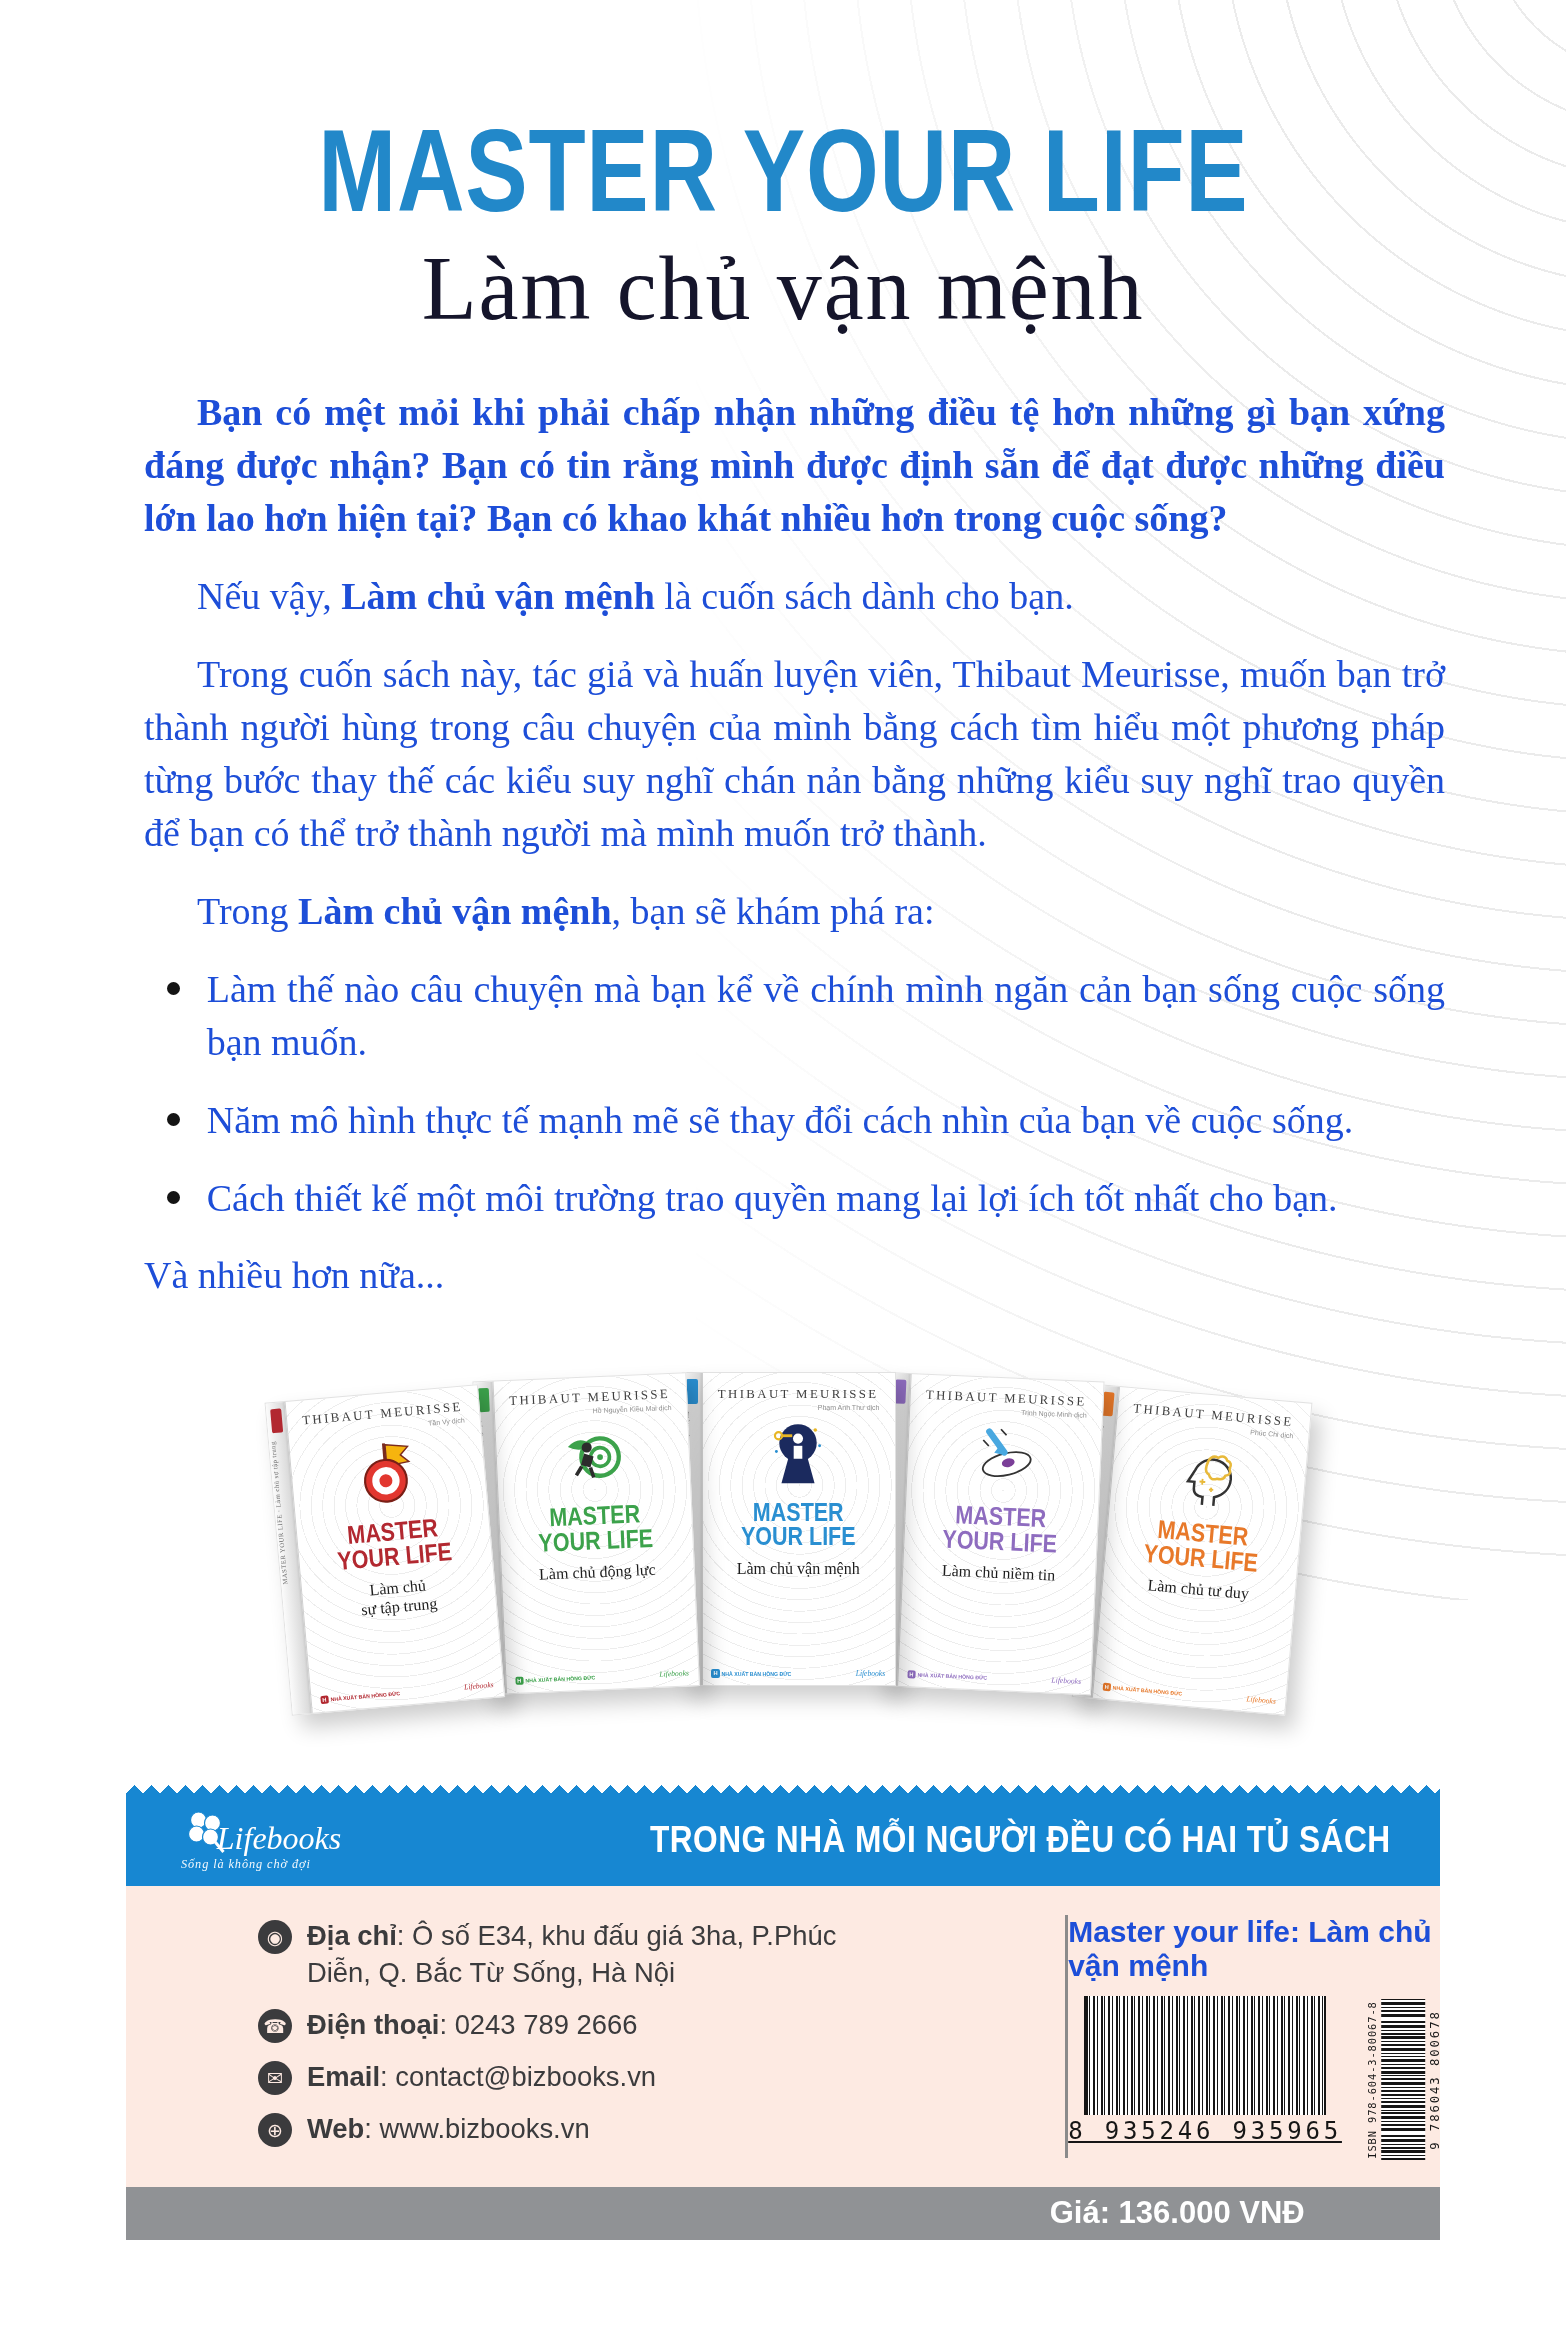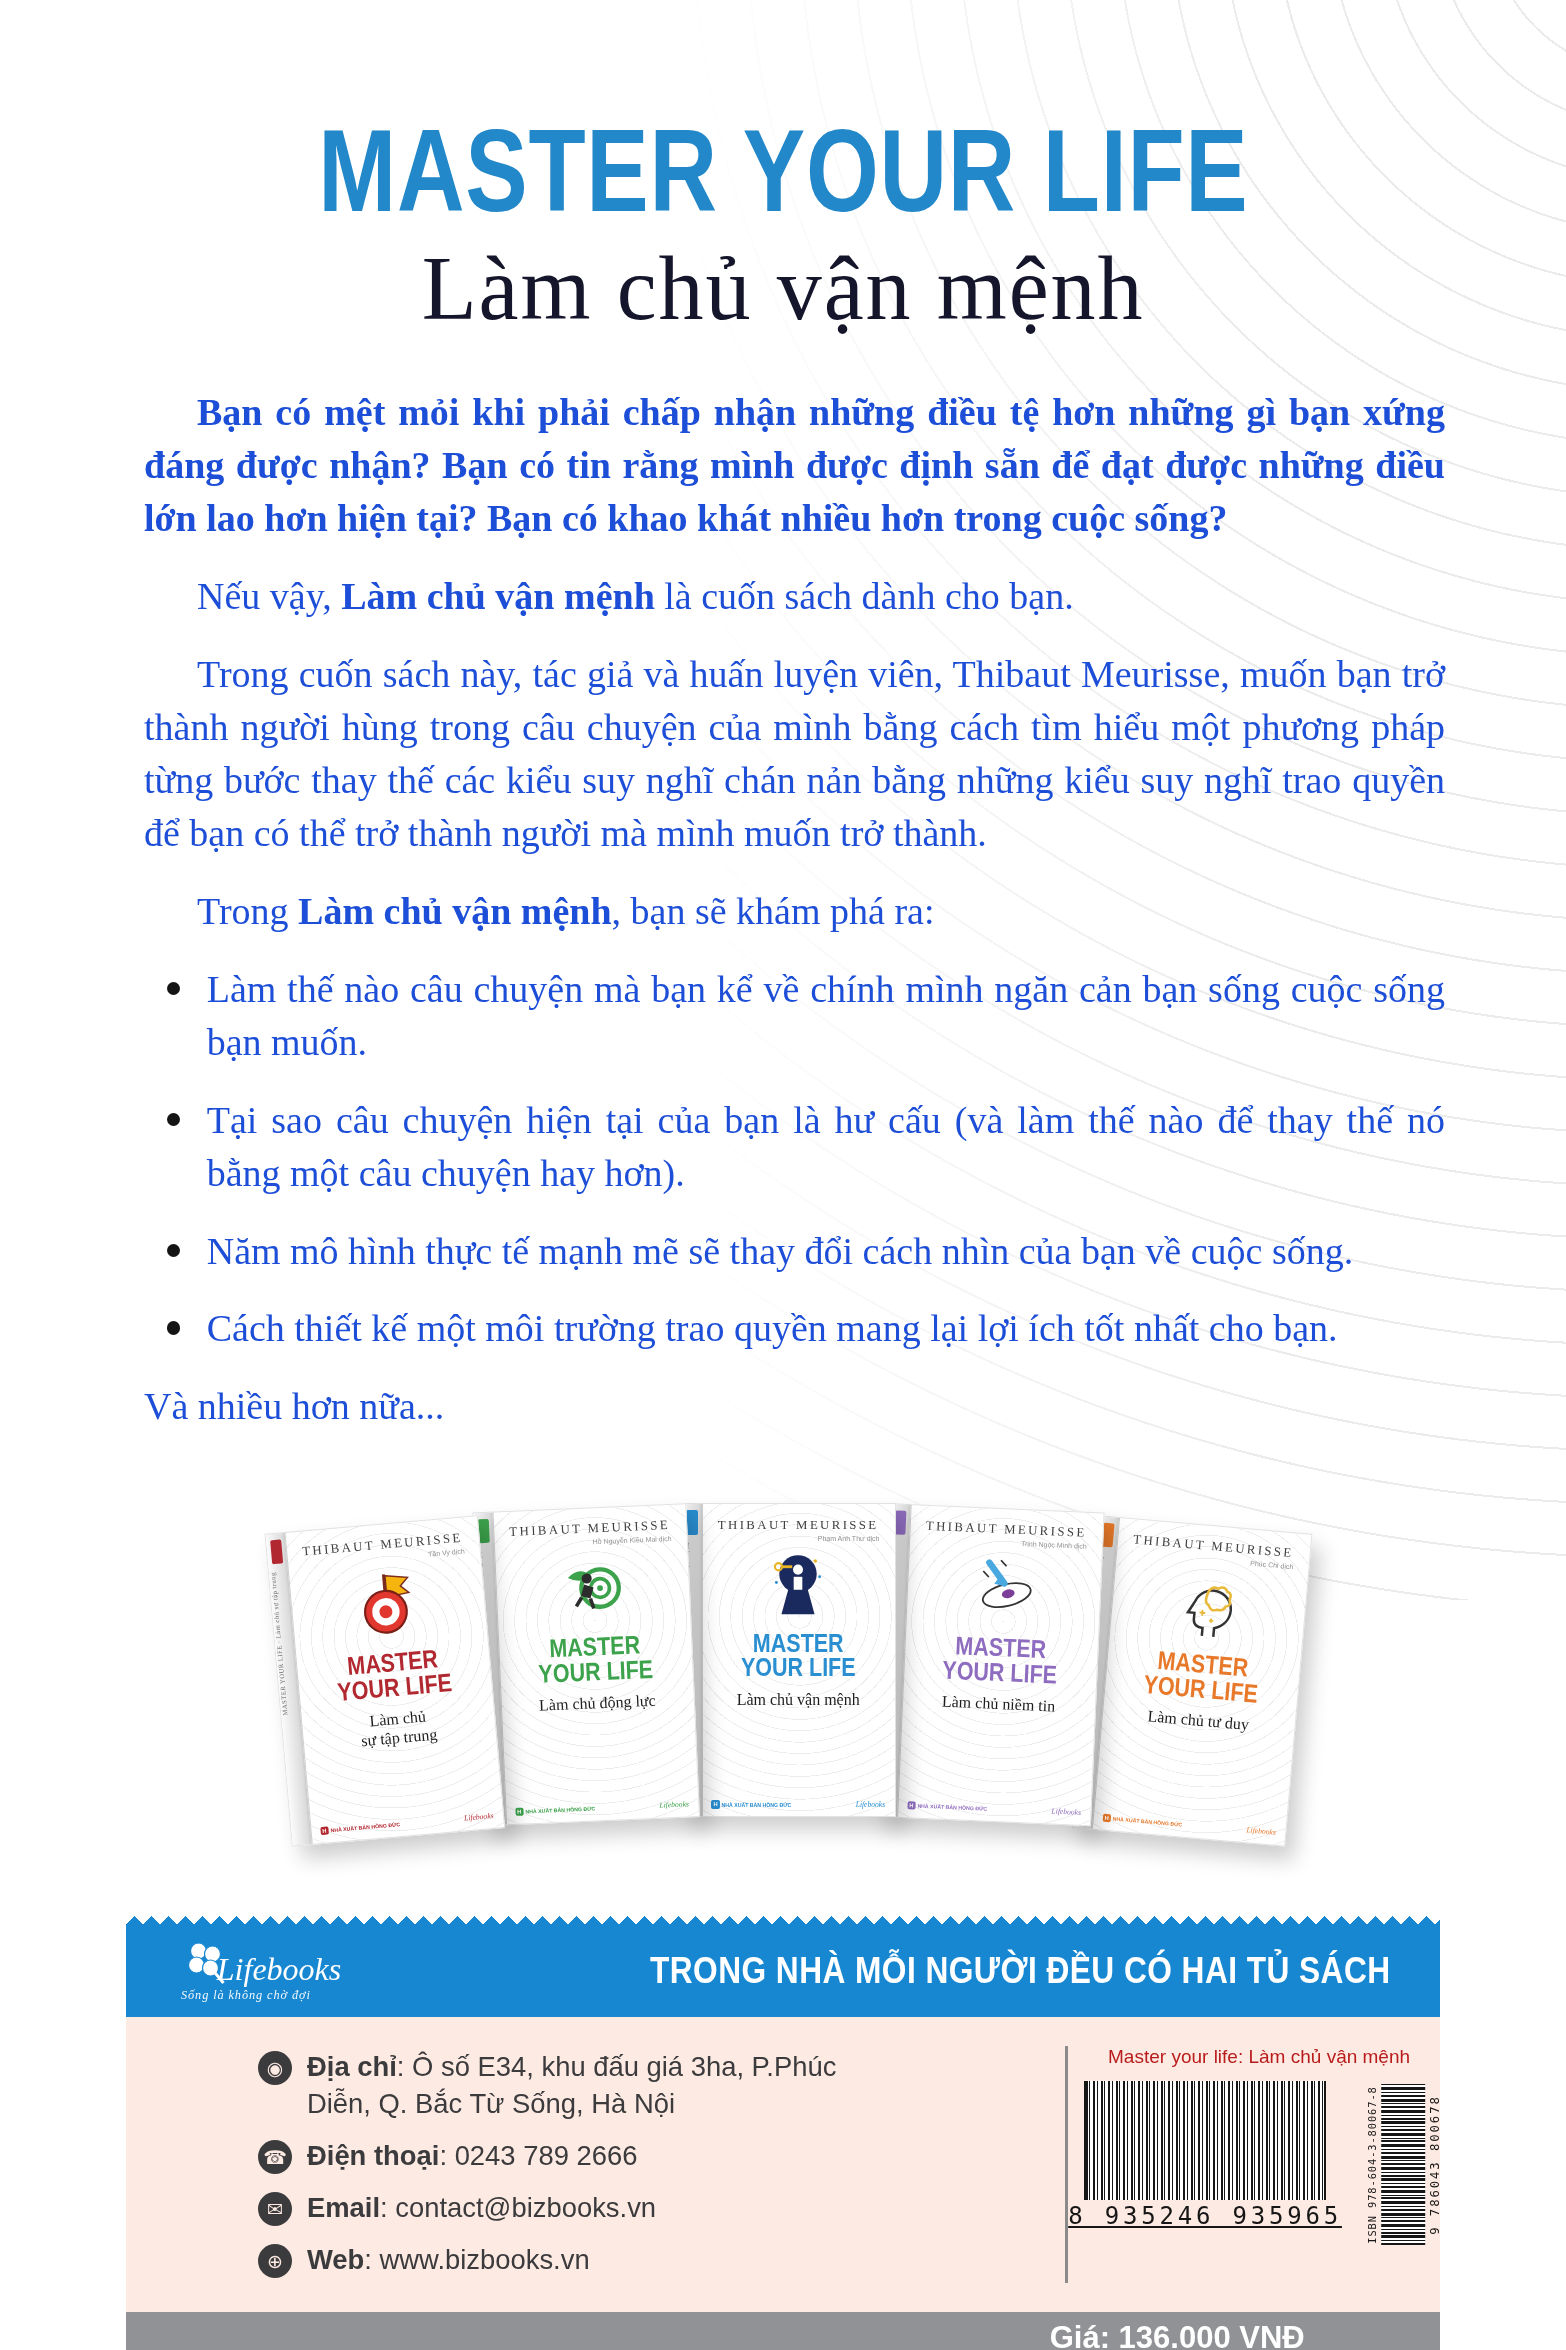--- a/index.html
+++ b/index.html
@@ -91,21 +91,21 @@
   .crow{display:flex;align-items:flex-start;font-size:27.4px;color:#3b3b3d;}
   .cicon{
     flex:0 0 34px;height:34px;width:34px;border-radius:50%;background:#3b3b3d;color:#fdeae2;
     display:flex;align-items:center;justify-content:center;font-size:19px;margin-right:15px;margin-top:1.9px;
     font-family:"DejaVu Sans",sans-serif;
   }
   .ctext{flex:1;line-height:1.35;max-width:587px;}
   .ctext b{font-weight:bold;}
   .vdivider{flex:0 0 2.8px;background:#8b8b8b;margin:5.7px 0;}
   .bc-col{flex:1;display:flex;flex-direction:column;align-items:center;padding-top:5.7px;}
-  .bc-title{font-weight:normal;font-size:19px;color:#b91c1c;}
+  .bc-title{font-weight:bold;font-size:30px;color:#1d4ed8;}
   .bc-zone{display:flex;align-items:flex-start;margin-top:13.2px;}
   .ean{display:flex;flex-direction:column;align-items:center;}
   .ean-bars{
     width:238px;height:119px;
     background:repeating-linear-gradient(90deg,#161616 0 1.9px,#fff 1.9px 2.8px,#161616 2.8px 3.8px,#fff 3.8px 6.6px,#161616 6.6px 8.5px,#fff 8.5px 11.4px,#161616 11.4px 12.3px,#fff 12.3px 15px);
     border-left:2.8px solid #161616;border-right:2.8px solid #161616;
   }
   .ean-digits{font-family:"DejaVu Sans Mono",monospace;font-size:24px;letter-spacing:3.8px;color:#161616;margin-top:1.9px;white-space:nowrap;text-decoration:underline;}
   .isbn-wrap{width:91px;height:168px;position:relative;margin-left:17px;}
   .isbn-inner{
@@ -141,24 +141,20 @@
 
   <main class="copy">
     <p class="lead">Bạn có mệt mỏi khi phải chấp nhận những điều tệ hơn những gì bạn xứng đáng được nhận? Bạn có tin rằng mình được định sẵn để đạt được những điều lớn lao hơn hiện tại? Bạn có khao khát nhiều hơn trong cuộc sống?</p>
     <p><span>Nếu vậy, </span><b>Làm chủ vận mệnh</b><span> là cuốn sách dành cho bạn.</span></p>
     <p>Trong cuốn sách này, tác giả và huấn luyện viên, Thibaut Meurisse, muốn bạn trở thành người hùng trong câu chuyện của mình bằng cách tìm hiểu một phương pháp từng bước thay thế các kiểu suy nghĩ chán nản bằng những kiểu suy nghĩ trao quyền để bạn có thể trở thành người mà mình muốn trở thành.</p>
     <p class="no-indent"><span>Trong </span><b>Làm chủ vận mệnh</b><span>, bạn sẽ khám phá ra:</span></p>
     <ul class="bullets">
       <li>
           <span class="marker"></span>
           <span class="btext">Làm thế nào câu chuyện mà bạn kể về chính mình ngăn cản bạn sống cuộc sống bạn muốn.</span>
-        </li>
-      <li>
-          <span class="marker"></span>
-          <span class="btext">Tại sao câu chuyện hiện tại của bạn là hư cấu (và làm thế nào để thay thế nó bằng một câu chuyện hay hơn).</span>
         </li>
       <li>
           <span class="marker"></span>
           <span class="btext">Năm mô hình thực tế mạnh mẽ sẽ thay đổi cách nhìn của bạn về cuộc sống.</span>
         </li>
       <li>
           <span class="marker"></span>
           <span class="btext">Cách thiết kế một môi trường trao quyền mang lại lợi ích tốt nhất cho bạn.</span>
         </li>
     </ul>

